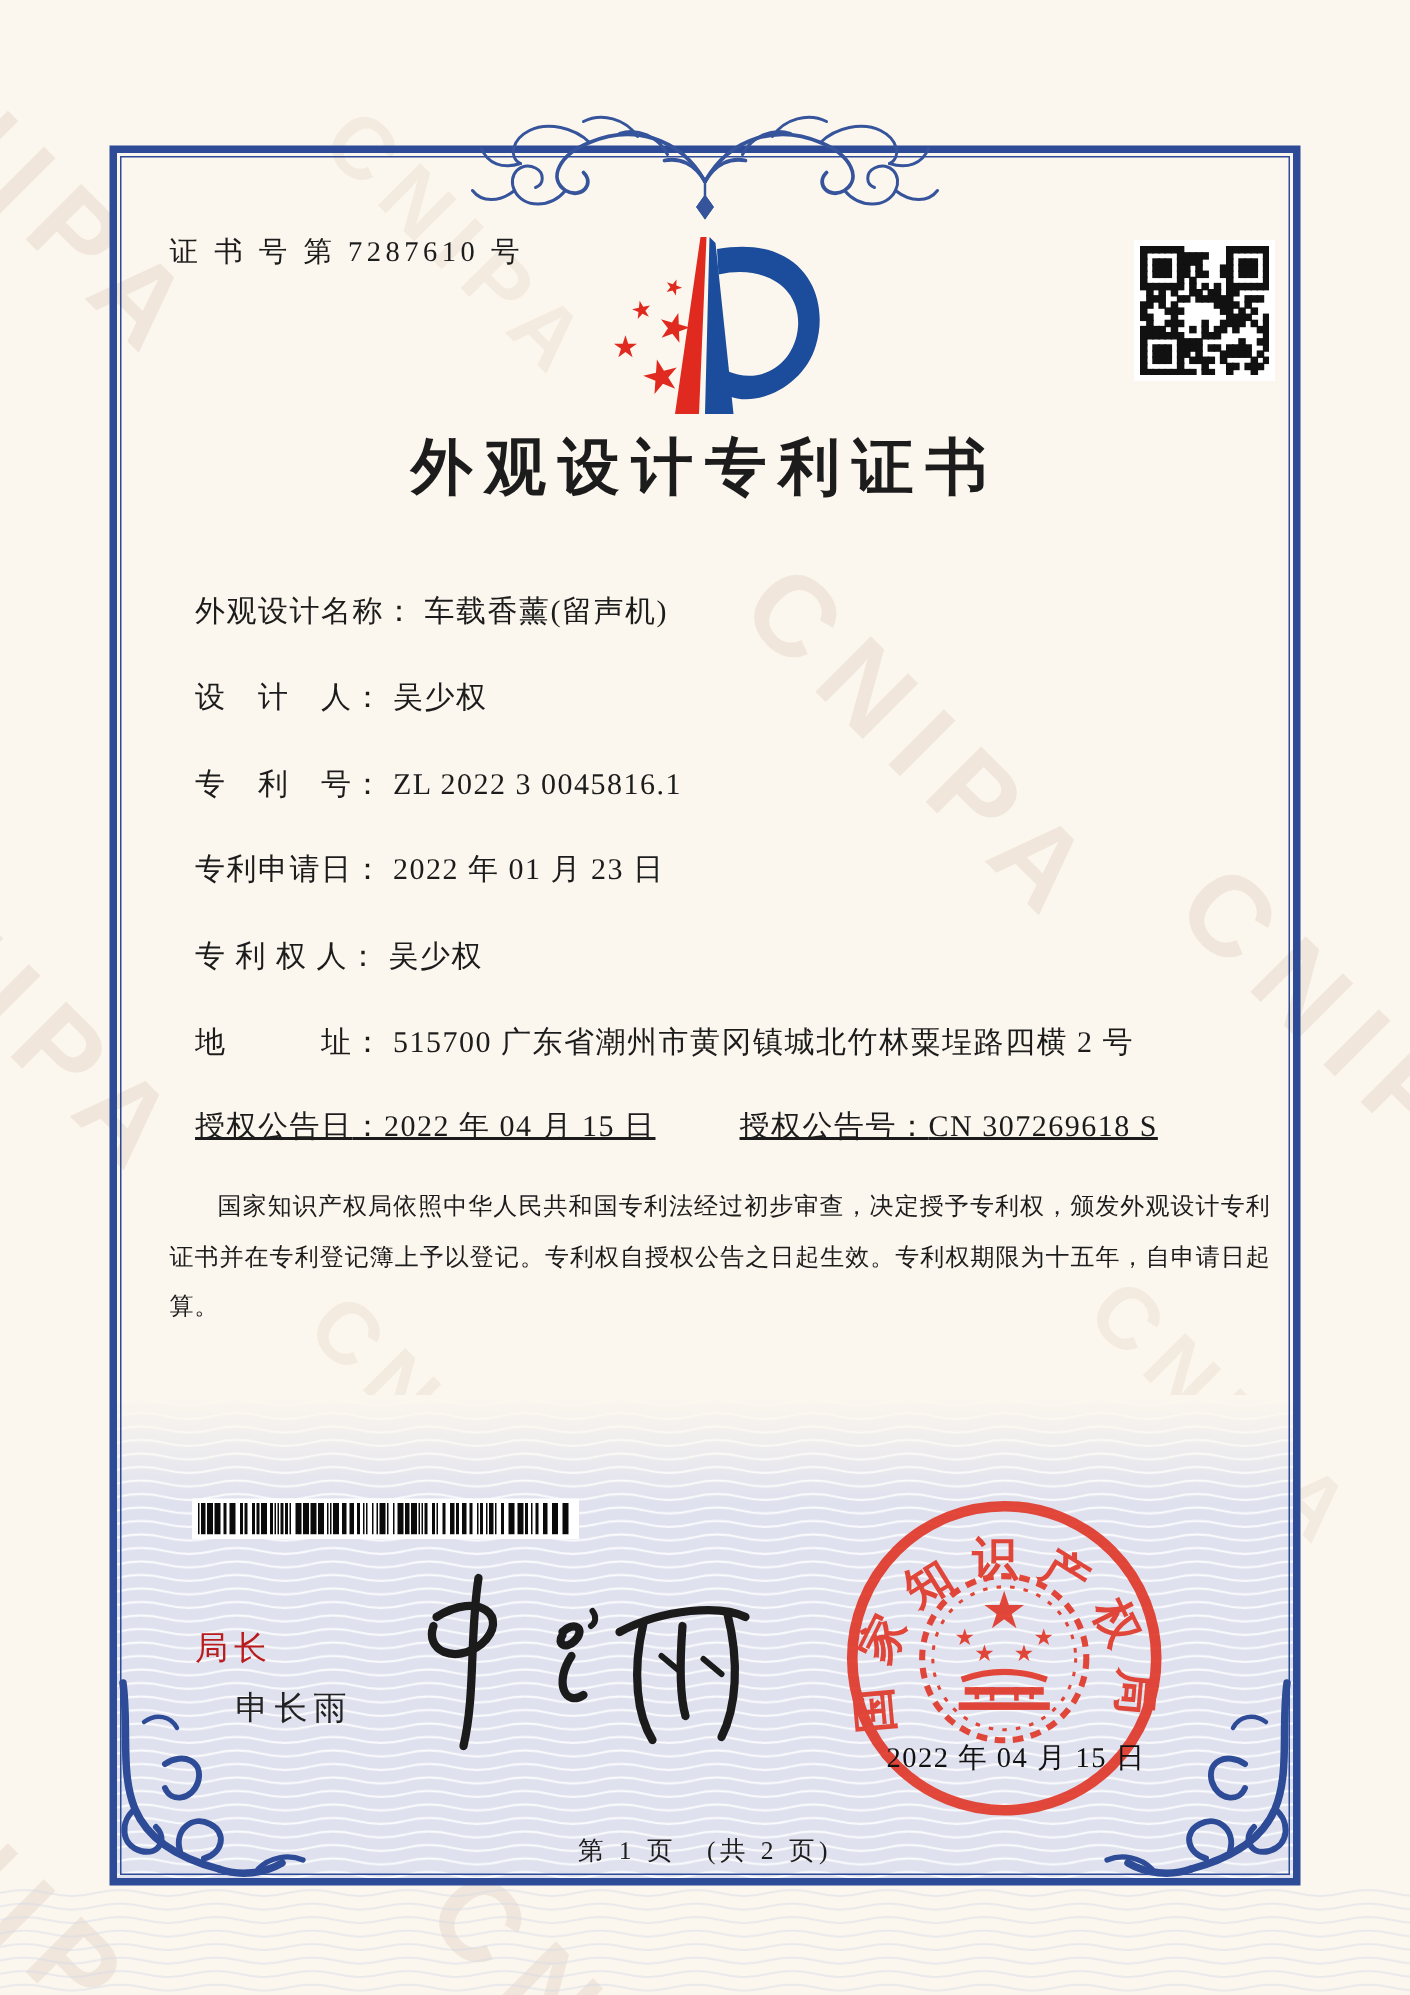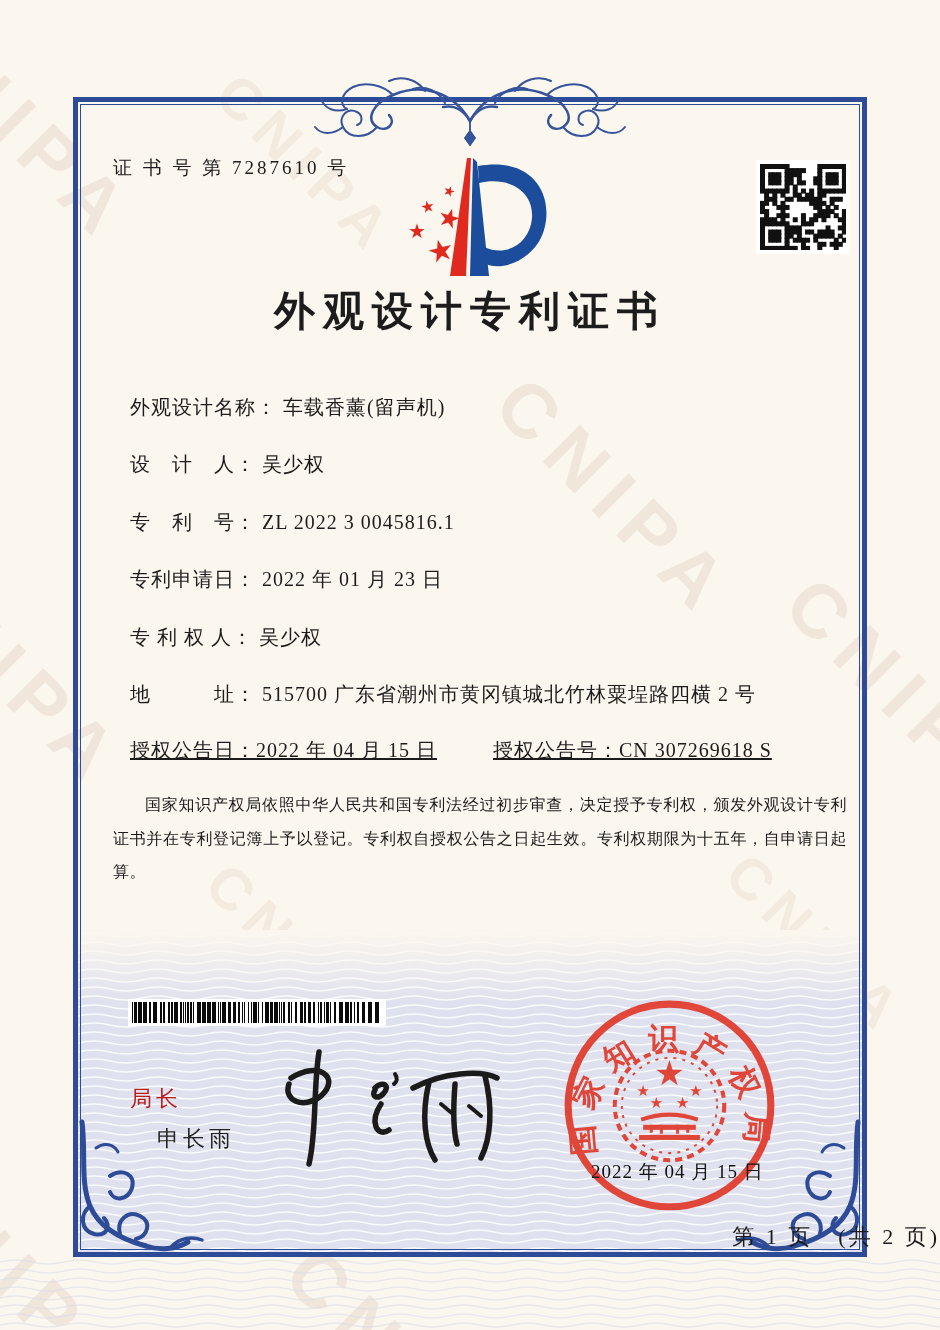--- a/index.html
+++ b/index.html
@@ -34,21 +34,21 @@
          text-align:justify;z-index:3;font-family:Liberation Serif, serif;}
   .paras p{margin:0;text-indent:2em;letter-spacing:0.5px;}
   .barcode{position:absolute;left:128px;top:999px;background:#ffffff;padding:3px 4px;z-index:3;line-height:0;}
   .director-title{position:absolute;left:130px;top:1084px;font-size:22px;letter-spacing:4px;
         font-family:"Liberation Sans","DejaVu Sans",sans-serif;z-index:3;color:#b91c1c;}
   .director-name{position:absolute;left:130px;top:1124px;font-size:22px;letter-spacing:4px;
         font-family:"Liberation Sans","DejaVu Sans",sans-serif;z-index:3;color:#222;margin-left:27px;}
   .signature{position:absolute;left:255px;top:1038px;z-index:3;}
   .seal{position:absolute;left:556px;top:992px;z-index:3;}
   .seal-date{position:absolute;left:591px;top:1159px;font-size:19px;letter-spacing:1px;color:#111;z-index:4;}
-  .footer{position:absolute;left:0;right:0;top:1222px;text-align:right;font-size:22px;letter-spacing:3px;z-index:3;}
+  .footer{position:absolute;left:0;right:0;top:1222px;text-align:center;font-size:17px;letter-spacing:3px;z-index:3;}
   .continuation{position:absolute;left:0;right:0;top:1276px;text-align:center;font-size:18px;letter-spacing:3px;z-index:3;}
 </style>
 </head>
 <body>
 
 <div class="page">
 
   <div class="wm" style="left:-60px;top:-15px;">CNIPA</div>
   <div class="wm small" style="left:250px;top:60px;">CNIPA</div>
   <div class="wm" style="left:540px;top:360px;">CNIPA</div>

